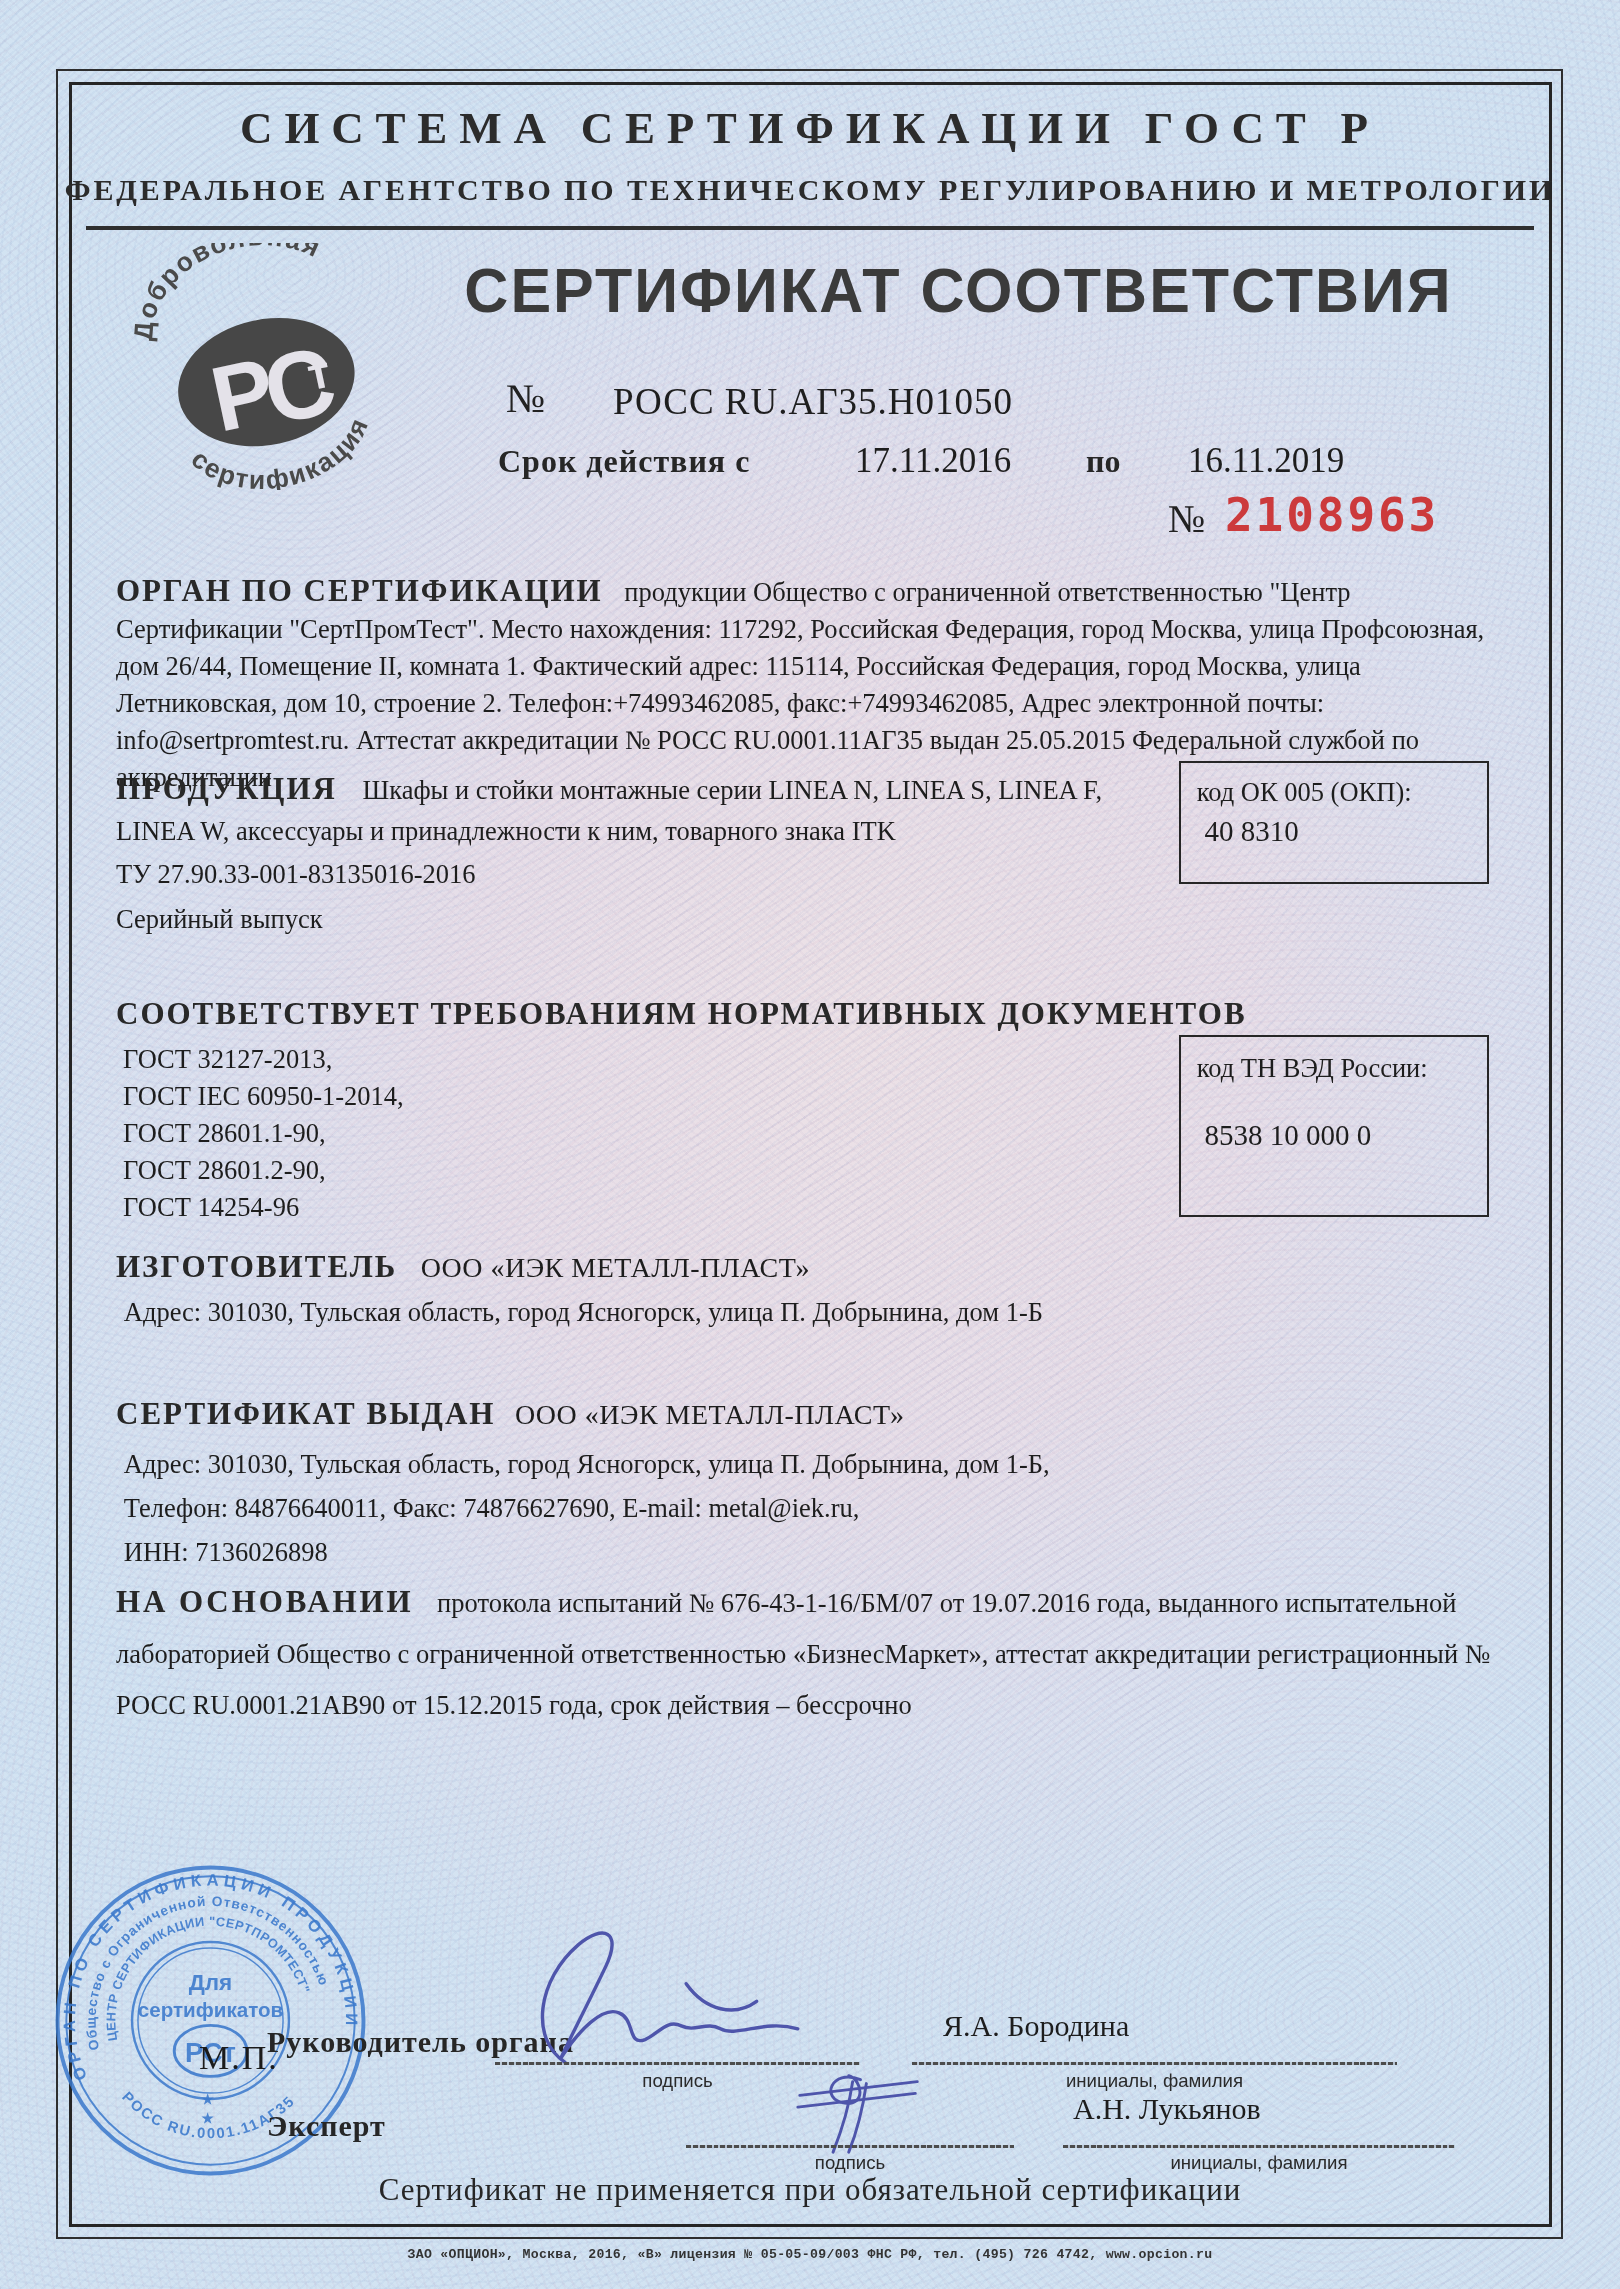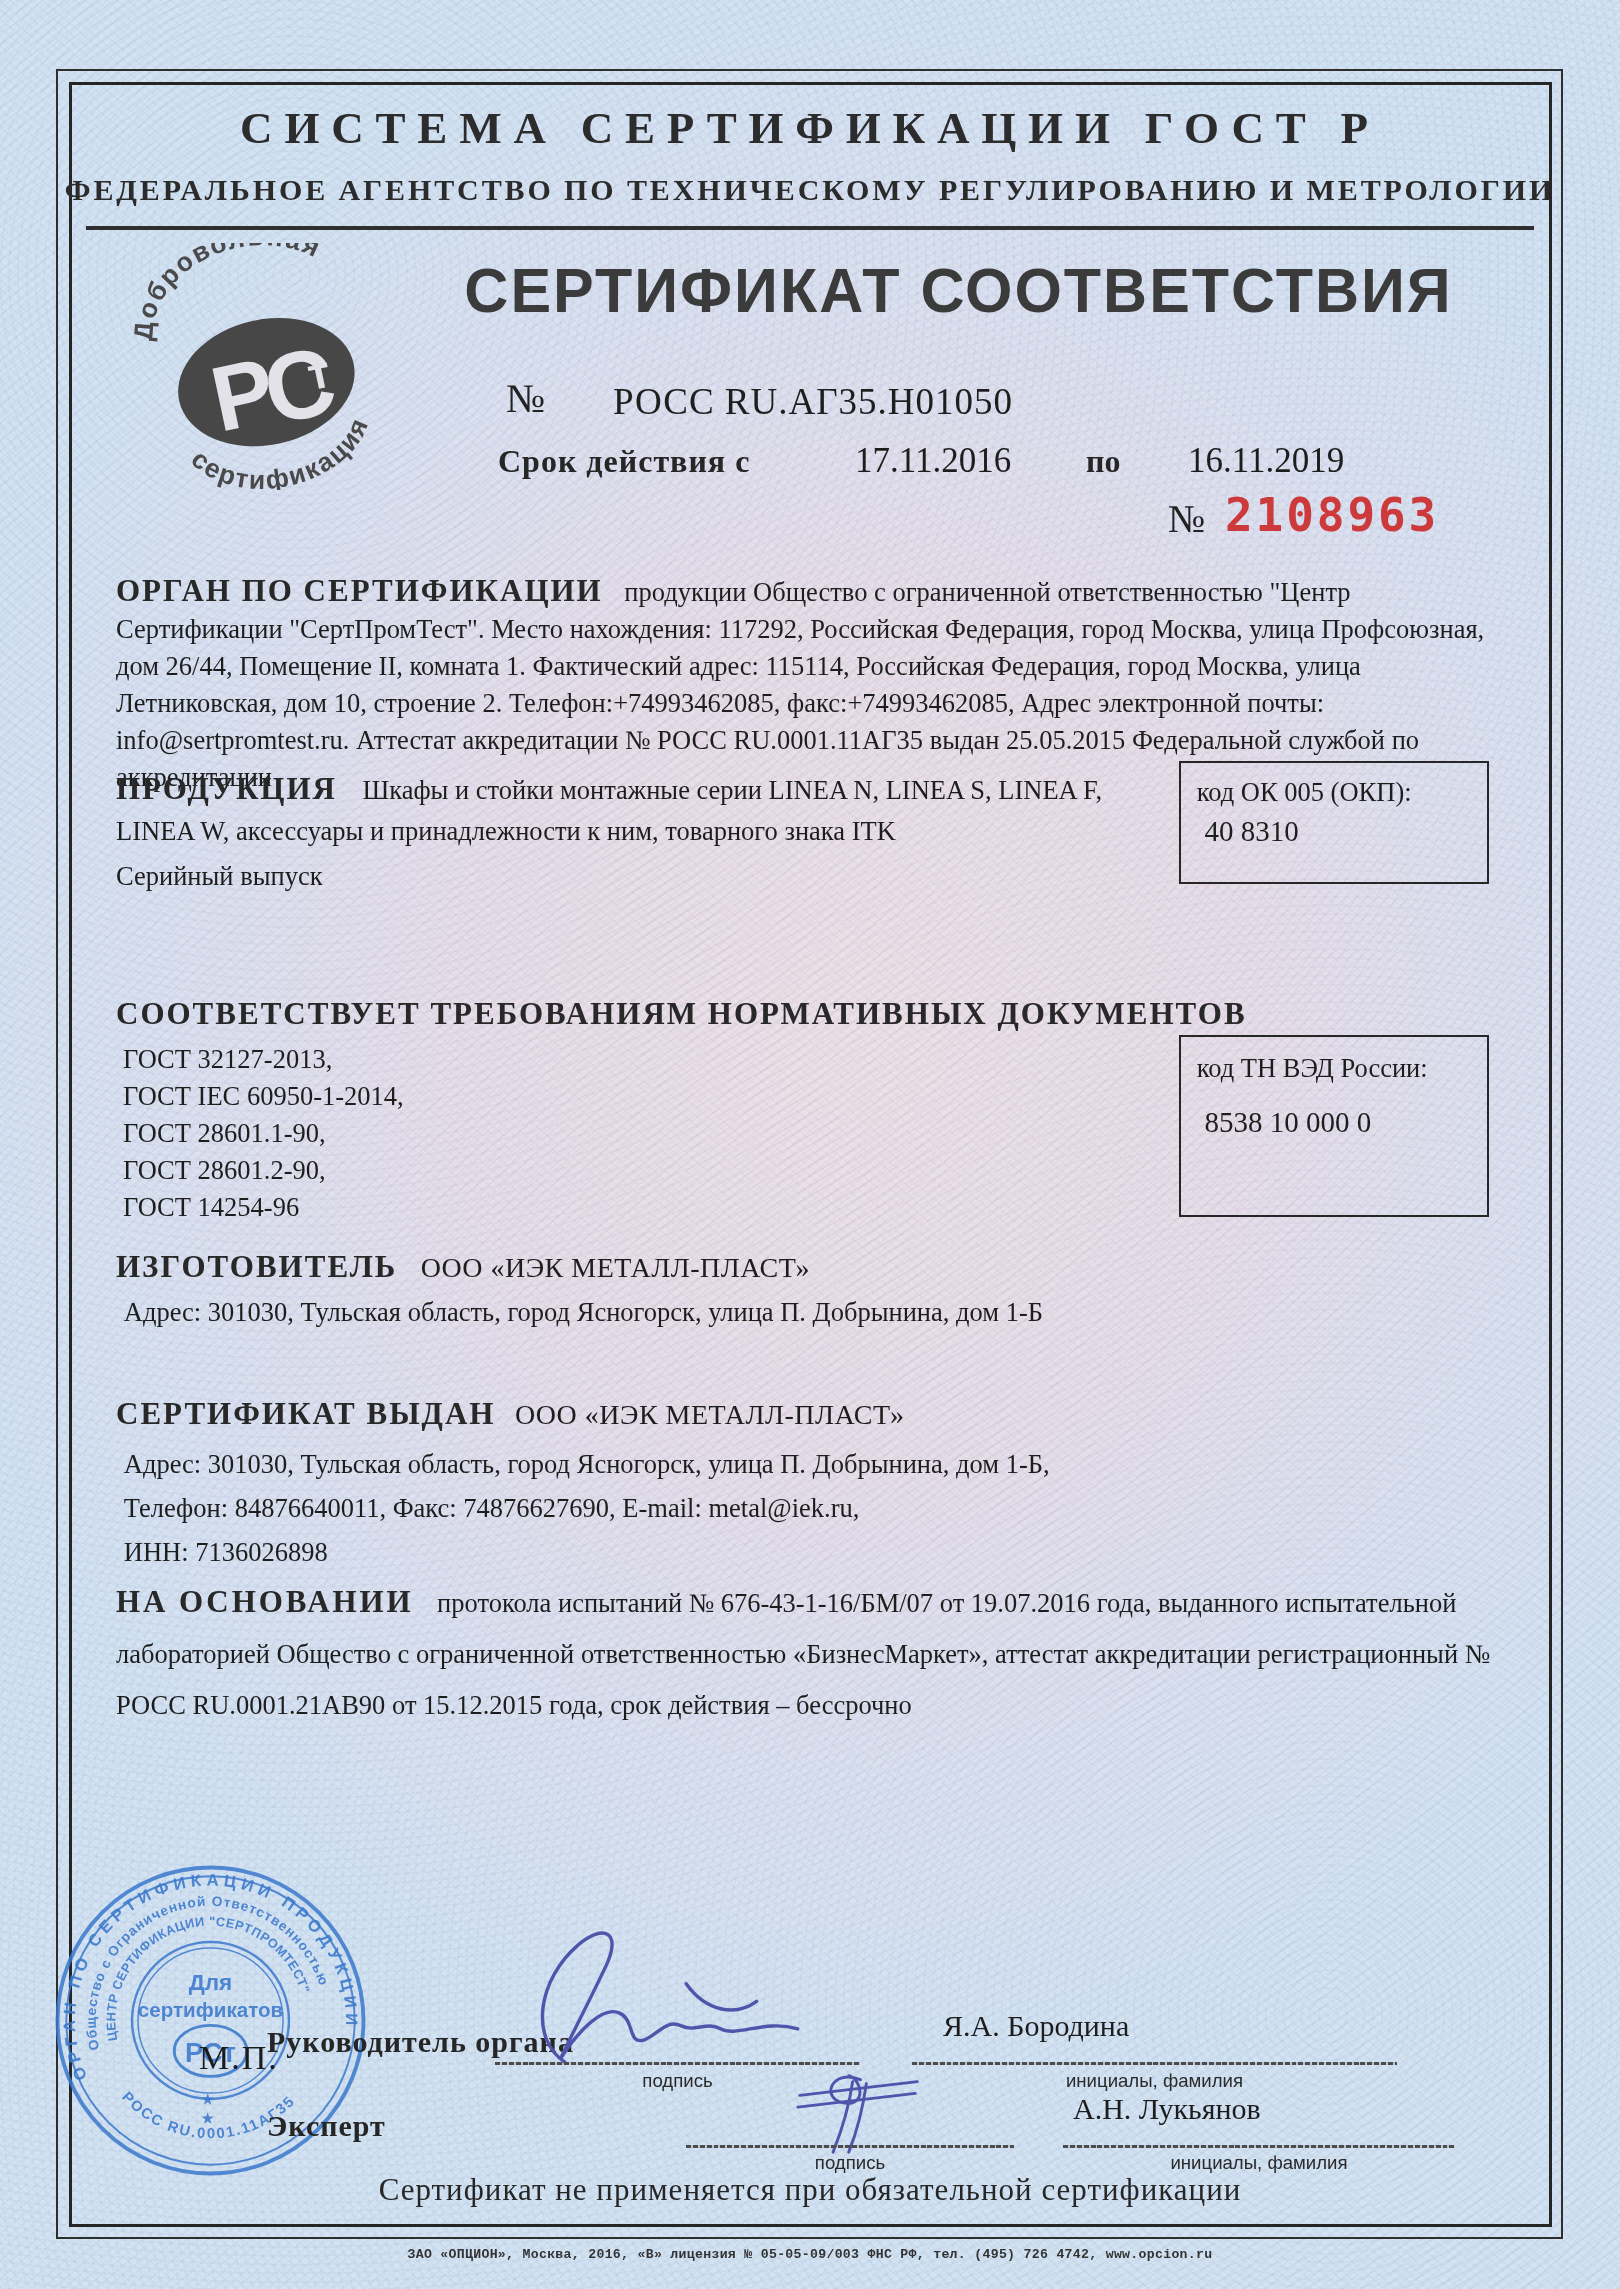--- a/index.html
+++ b/index.html
@@ -49,21 +49,21 @@
   .sec-product{left:116px;top:768px;width:1061px;font-size:26.5px;line-height:41px;color:#1d1d1d;}
   .sec-product .lbl{margin-right:25.5px;}
   .tu-line{margin-top:2px;}
   .serial-line{margin-top:3.9px;}
 
   .code-box{border:2px solid #262626;color:#1d1d1d;}
   .box-okp{left:1179px;top:761px;width:290px;height:92px;padding:13.7px 0 13.7px 15.7px;}
   .box-tnved{left:1179px;top:1035px;width:290px;height:149px;padding:15.7px 0 13.7px 15.7px;}
   .box-label{font-size:26.5px;}
   .box-value{font-size:29px;margin-top:7.8px;padding-left:7.8px;}
-  .box-value-gap{margin-top:22px;}
+  .box-value-gap{margin-top:35px;}
 
   .conforms-head{left:116px;top:996px;}
   .gost-list{left:123px;top:1041px;font-size:26.5px;line-height:37px;color:#1d1d1d;}
 
   .sec-manufacturer{left:116px;top:1249px;width:1374px;color:#1d1d1d;}
   .sec-manufacturer .lbl{margin-right:23.5px;}
   .org-name{font-size:28px;letter-spacing:0.5px;}
   .addr-line{font-size:26.5px;margin-top:11.8px;padding-left:7.8px;}
 
   .sec-issued{left:116px;top:1396px;width:1374px;color:#1d1d1d;}
@@ -142,20 +142,21 @@
   <span class="abs v-po">по</span>
   <span class="abs v-to">16.11.2019</span>
 
   <span class="abs blank-sign">№</span>
   <span class="abs blank-no">2108963</span>
 
   <p class="abs sec-org"><span class="lbl">ОРГАН ПО СЕРТИФИКАЦИИ</span><span>продукции Общество с ограниченной ответственностью "Центр Сертификации "СертПромТест". Место нахождения: 117292, Российская Федерация, город Москва, улица Профсоюзная, дом 26/44, Помещение II, комната 1. Фактический адрес: 115114, Российская Федерация, город Москва, улица Летниковская, дом 10, строение 2. Телефон:+74993462085, факс:+74993462085, Адрес электронной почты: info@sertpromtest.ru. Аттестат аккредитации № РОСС RU.0001.11АГ35 выдан 25.05.2015 Федеральной службой по аккредитации</span></p>
 
   <div class="abs sec-product">
     <p style="margin:0;"><span class="lbl">ПРОДУКЦИЯ</span><span>Шкафы и стойки монтажные серии LINEA N, LINEA S, LINEA F, LINEA W, аксессуары и принадлежности к ним, товарного знака ITK</span></p>
+    <div class="tu-line">ТУ 27.90.33-001-83135016-2016</div>
     <div class="serial-line">Серийный выпуск</div>
   </div>
 
   <div class="abs code-box box-okp">
     <div class="box-label">код ОК 005 (ОКП):</div>
     <div class="box-value">40 8310</div>
   </div>
 
   <div class="abs lbl conforms-head">СООТВЕТСТВУЕТ ТРЕБОВАНИЯМ НОРМАТИВНЫХ ДОКУМЕНТОВ</div>
   <div class="abs gost-list">

